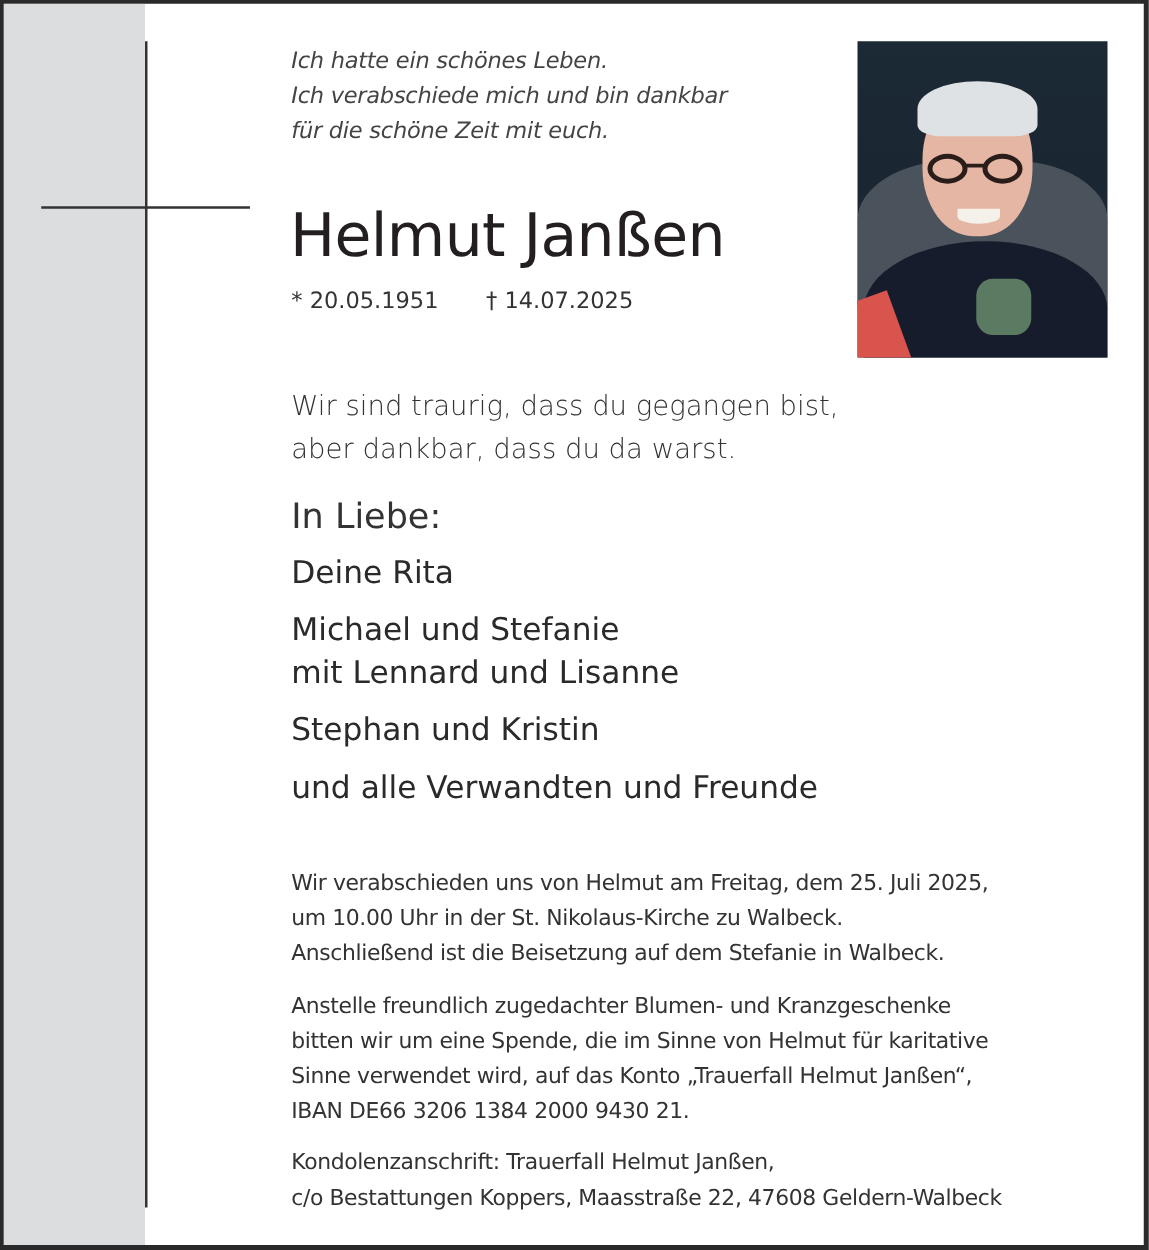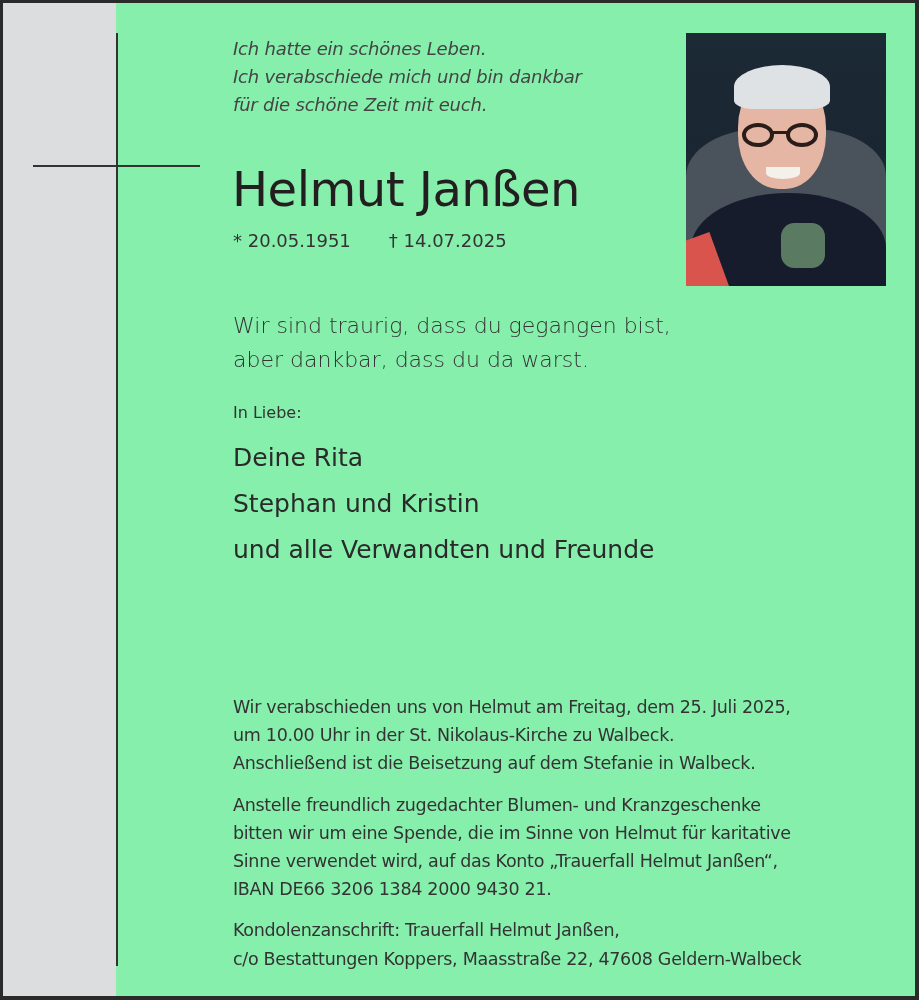--- a/index.html
+++ b/index.html
@@ -5,21 +5,21 @@
     html, body { margin: 0; padding: 0; }
     body {
       width: 919px; height: 1000px; overflow: hidden;
       background: #2a2a2a;
       font-family: "DejaVu Sans", sans-serif;
       color: #231f20;
     }
     .frame {
       position: absolute; left: 3px; top: 3px;
       width: 912px; height: 993px;
-      background: #86efac;
+      background: #ffffff;
       overflow: hidden;
     }
     .side-band {
       position: absolute; left: 0; top: 0;
       width: 113px; height: 100%;
       background: #dcdddf;
     }
     .cross-v {
       position: absolute; left: 113px; top: 30px;
       width: 2px; height: 933px;
@@ -93,21 +93,21 @@
     }
     .photo .smile {
       position: absolute; left: 80px; top: 134px; width: 34px; height: 12px;
       background: #f4f0ea; border-radius: 0 0 50% 50%;
     }
     .text-block {
       position: absolute; left: 230px;
       color: #333; white-space: nowrap;
     }
     .verse { top: 306px; font-size: 22px; line-height: 34px; font-weight: 300; }
-    .in-liebe { top: 395px; font-size: 16px; line-height: 30px; }
+    .in-liebe { top: 395px; font-size: 28px; line-height: 30px; }
     .family { top: 438px; font-size: 25px; line-height: 34px; color: #2a2a2a; }
     .family .group { margin-bottom: 12px; }
     .service { top: 690px; font-size: 17.5px; line-height: 28px; letter-spacing: -0.3px; }
     .donation { top: 788px; font-size: 17.5px; line-height: 28px; letter-spacing: -0.3px; }
     .condolence { top: 913px; font-size: 17.5px; line-height: 29px; letter-spacing: -0.3px; }
   </style>
 </head>
 <body>
 
 <div class="frame">
@@ -147,20 +147,24 @@
     <div>aber dankbar, dass du da warst.</div>
   </div>
 
   <div class="text-block in-liebe">In Liebe:</div>
 
   <div class="text-block family">
     <div class="group">
       <div>Deine Rita</div>
     </div>
     <div class="group">
+      <div>Michael und Stefanie</div>
+      <div>mit Lennard und Lisanne</div>
+    </div>
+    <div class="group">
       <div>Stephan und Kristin</div>
     </div>
     <div class="group">
       <div>und alle Verwandten und Freunde</div>
     </div>
   </div>
 
   <div class="text-block service">
     <div>Wir verabschieden uns von Helmut am Freitag, dem 25. Juli 2025,</div>
     <div>um 10.00 Uhr in der St. Nikolaus-Kirche zu Walbeck.</div>

